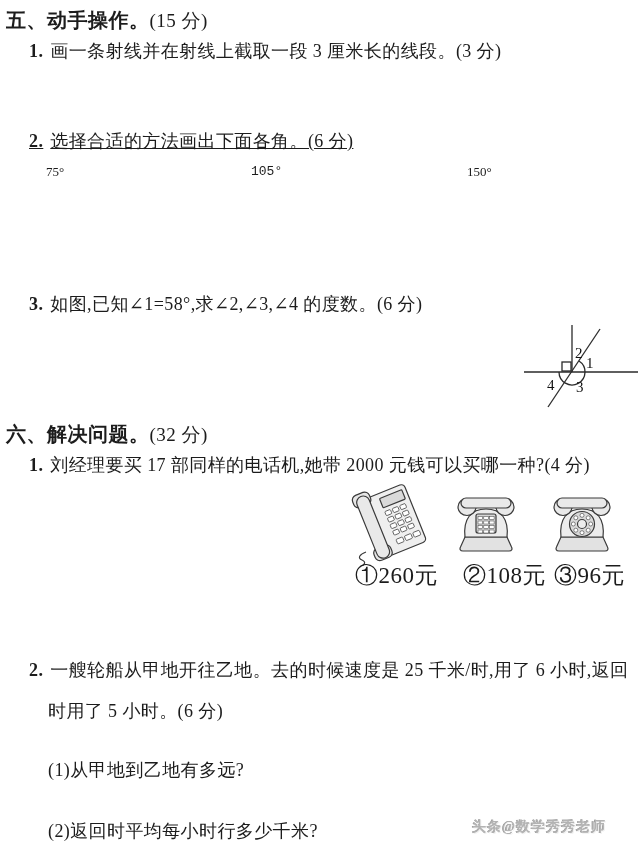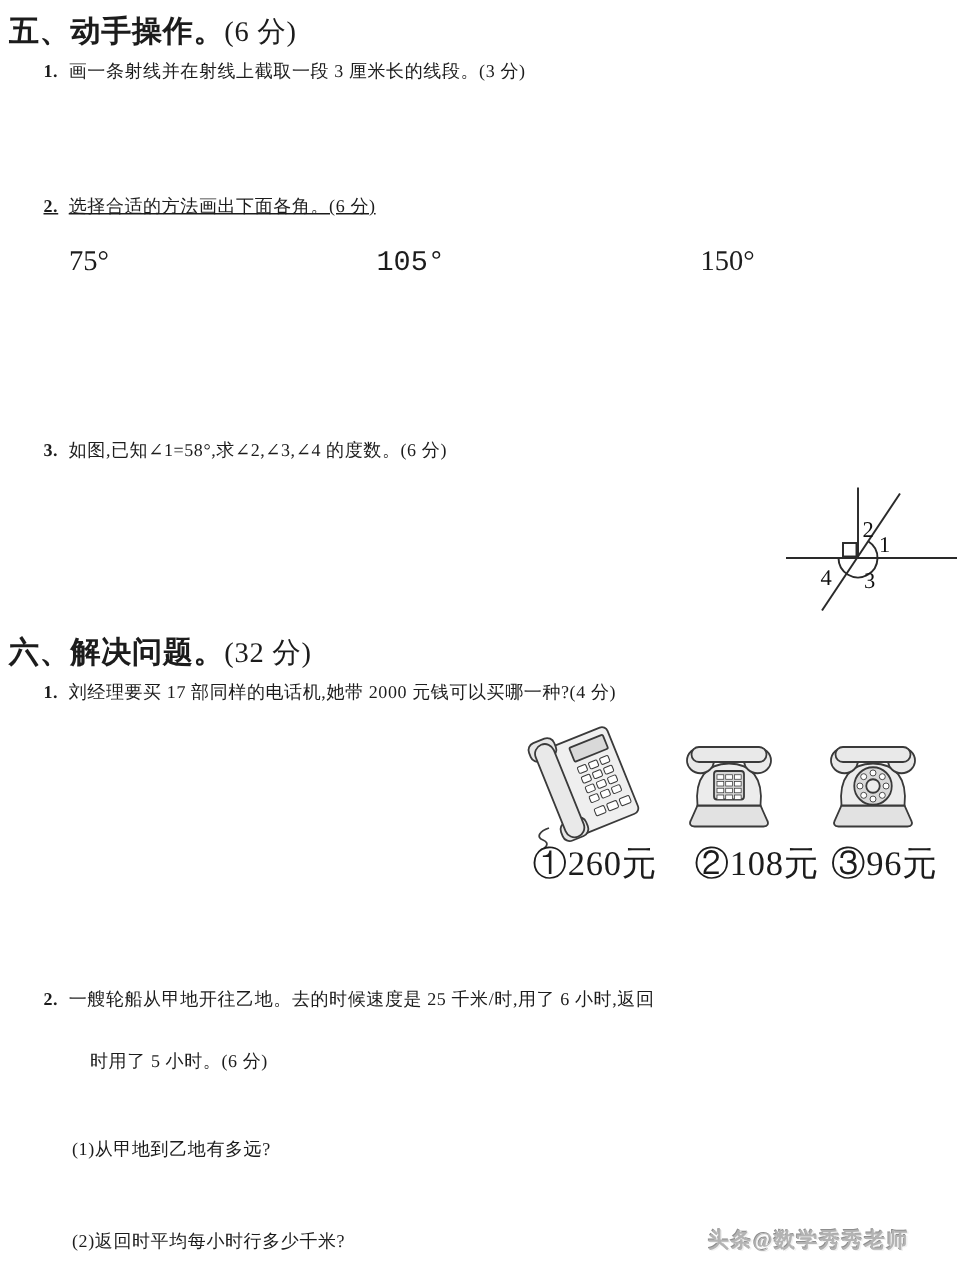--- a/index.html
+++ b/index.html
@@ -8,40 +8,40 @@
     width:640px; height:853px;
     margin:0 auto;
     background:#ffffff;
     font-family:"Liberation Serif","DejaVu Serif",serif;
     color:#1c1c1c;
     overflow:hidden;
   }
   .abs { position:absolute; white-space:nowrap; }
   .sec-heading { font-size:20px; font-weight:bold; letter-spacing:0.5px; }
   .sec-heading .score { font-weight:normal; font-size:19px; }
-  .q-line { font-size:12px; letter-spacing:0.4px; }
+  .q-line { font-size:18px; letter-spacing:0.4px; }
   .q-num { font-weight:bold; margin-right:7px; }
-  .angle-val { font-size:19px; }
+  .angle-val { font-size:13px; }
   .phone-label { font-size:23px; letter-spacing:0.5px; }
   .watermark {
     font-size:14px; font-weight:bold; letter-spacing:1px;
     color:#b3b3b3;
     text-shadow:1px 1px 0 #f2f2f2, -0.5px -0.5px 0 #8d8d8d;
   }
   svg .ln { stroke:#2a2a2a; stroke-width:1.3; fill:none; }
   svg .shape { stroke:#3a3a3a; stroke-width:1.2; }
   svg .dlabel { font-family:"Liberation Serif","DejaVu Serif",serif; font-size:15px; fill:#111; }
 </style>
 </head>
 <body>
 
 <div class="page">
 
   <div class="abs sec-heading" style="left:6px; top:7px;">
-    <span>五、动手操作。</span><span class="score">(6 分)</span>
+    <span>五、动手操作。</span><span class="score">(15 分)</span>
   </div>
 
   <div class="abs q-line" style="left:29px; top:39px;">
     <span class="q-num">1.</span><span>画一条射线并在射线上截取一段 3 厘米长的线段。(3 分)</span>
   </div>
 
   <div class="abs q-line" style="left:29px; top:129px;text-decoration:underline;">
     <span class="q-num">2.</span><span>选择合适的方法画出下面各角。(6 分)</span>
   </div>
 
@@ -144,19 +144,19 @@
     </g>
   </svg>
 
   <div class="abs phone-label" style="left:355px; top:560px;">①260元</div>
   <div class="abs phone-label" style="left:463px; top:560px;">②108元</div>
   <div class="abs phone-label" style="left:554px; top:560px;">③96元</div>
 
   <div class="abs q-line" style="left:29px; top:658px;">
     <span class="q-num">2.</span><span>一艘轮船从甲地开往乙地。去的时候速度是 25 千米/时,用了 6 小时,返回</span>
   </div>
-  <div class="abs q-line" style="left:48px; top:699px;margin-left:12px;">时用了 5 小时。(6 分)</div>
+  <div class="abs q-line" style="left:48px; top:699px;">时用了 5 小时。(6 分)</div>
   <div class="abs q-line" style="left:48px; top:758px;">(1)从甲地到乙地有多远?</div>
   <div class="abs q-line" style="left:48px; top:819px;">(2)返回时平均每小时行多少千米?</div>
 
   <div class="abs watermark" style="left:472px; top:818px;">头条@数学秀秀老师</div>
 
 </div>
 
 </body></html>

